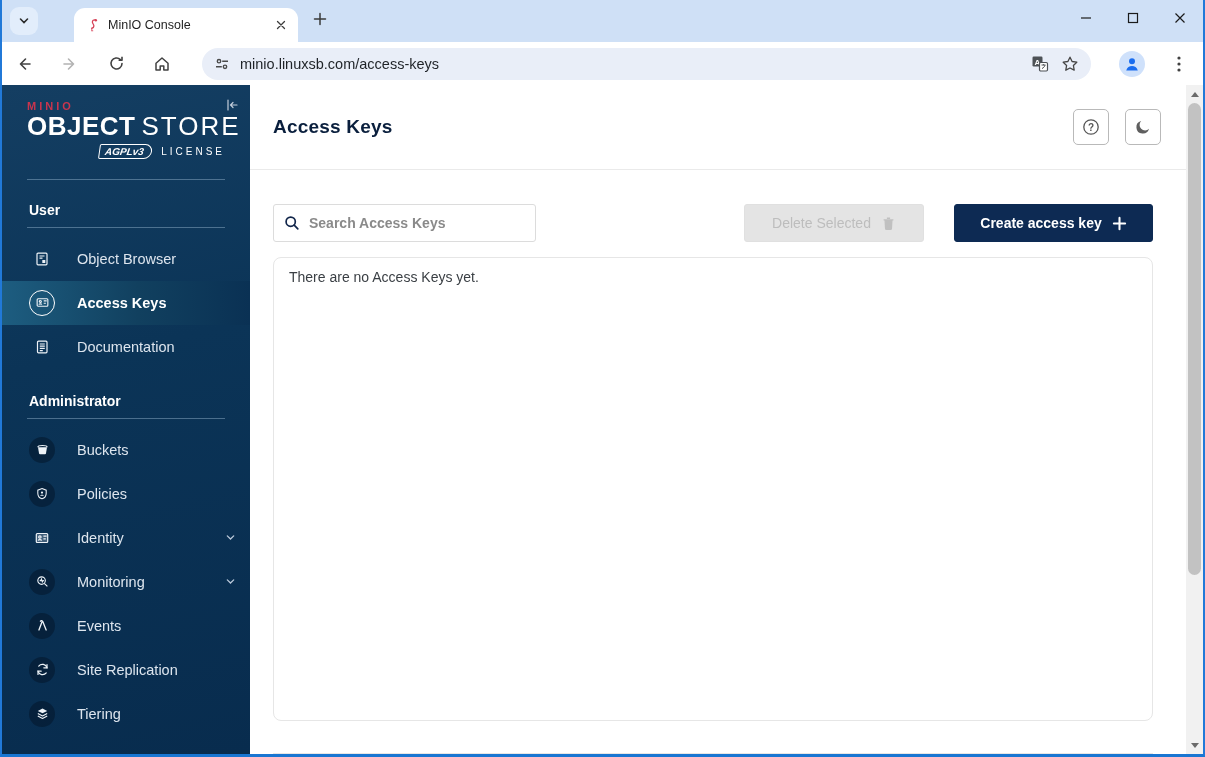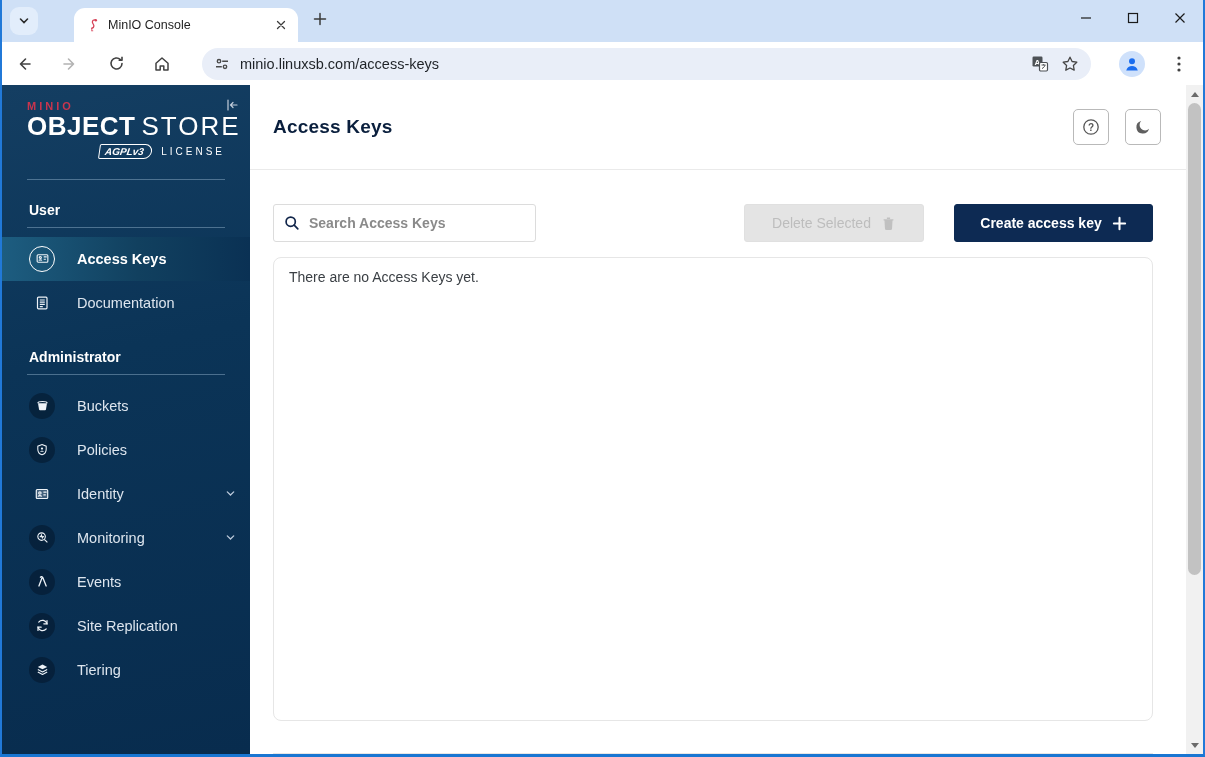--- a/index.html
+++ b/index.html
@@ -245,20 +245,30 @@
           <span class="license-text">LICENSE</span>
         </div>
       </div>
 
       <div class="side-divider"></div>
 
       <div class="section-label" style="padding-top:22px;">User</div>
       <div class="side-divider" style="margin-top:0;"></div>
 
       <nav style="margin-top:9px;">
+        <div class="nav-item">
+          <span class="icon-wrap">
+            <svg width="16" height="16" viewBox="0 0 16 16" fill="none" stroke="currentColor" stroke-width="1.2">
+              <rect x="3" y="2.2" width="10" height="11.6" rx="1"></rect>
+                <path d="M5.5 5h5M5.5 7.2h3"></path>
+                <rect x="8.3" y="9" width="3" height="3" fill="currentColor" stroke="none"></rect>
+            </svg>
+          </span>
+          <span>Object Browser</span>
+        </div>
         <div class="nav-item active">
           <span class="icon-wrap ring">
             <svg width="15" height="15" viewBox="0 0 16 16" fill="none" stroke="currentColor" stroke-width="1.2">
               <rect x="2.3" y="4" width="11.4" height="8" rx="1"></rect>
                 <circle cx="5.7" cy="6.9" r="1.1"></circle>
                 <path d="M4.2 10.3c.3-1.1 2.7-1.1 3 0M9.3 6.3h3.2M9.3 8.8h2.3"></path>
             </svg>
           </span>
           <span>Access Keys</span>
         </div>

